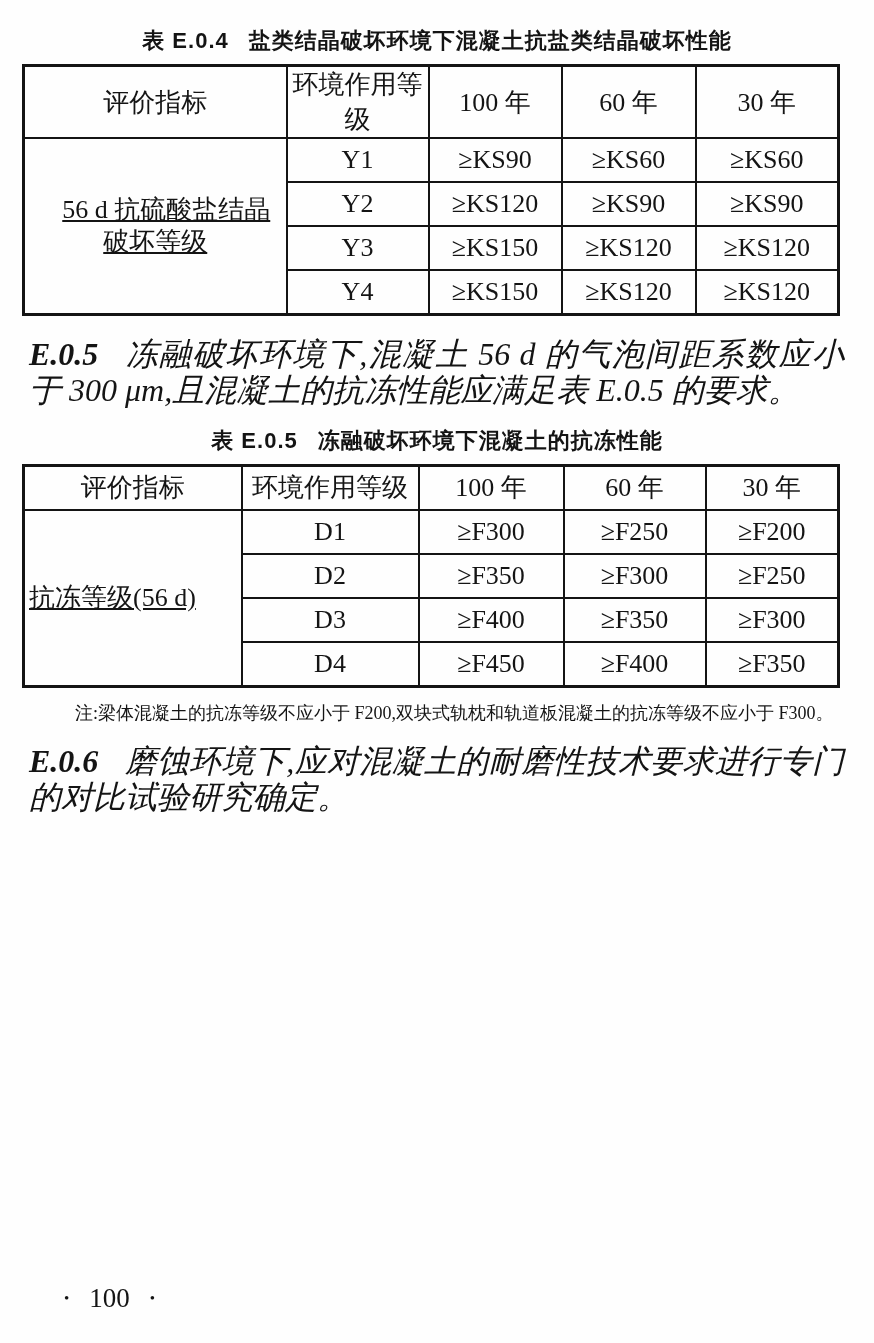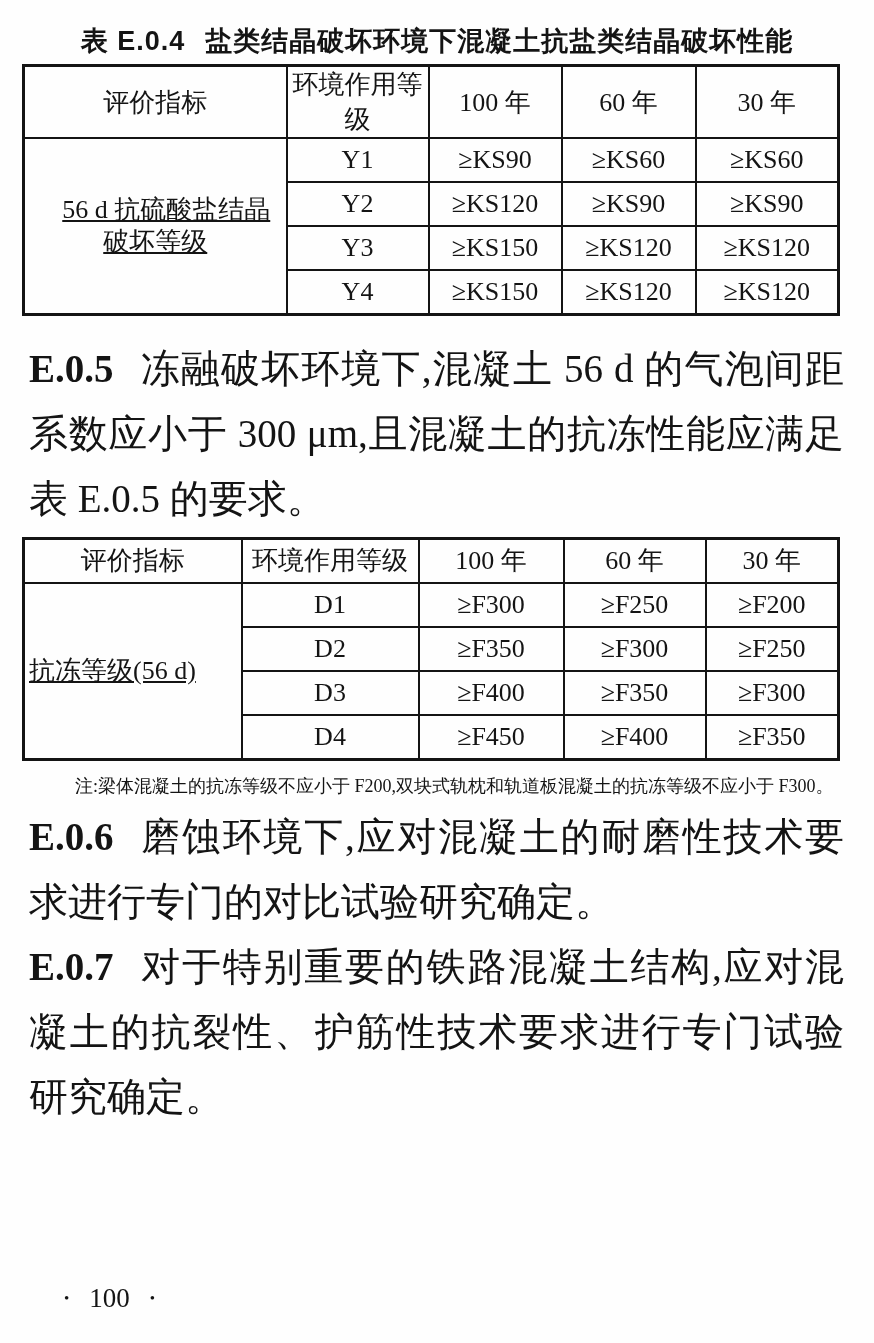--- a/index.html
+++ b/index.html
@@ -10,21 +10,21 @@
     background:#fefefe;
     color:#141414;
     font-family:"Liberation Serif","DejaVu Serif",serif;
     overflow:hidden;
   }
   .doc-title {
     padding-top:24px;
     text-align:center;
     font-family:"Liberation Sans","DejaVu Sans",sans-serif;
     font-weight:bold;
-    font-size:27px;
+    font-size:22px;
     line-height:34px;
     letter-spacing:1px;
   }
   .doc-title .t-label { margin-right:20px; }
   .doc-title.second { padding-top:0; margin-top:16px; }
 
   table.spec {
     border-collapse:collapse;
     table-layout:fixed;
     width:815px;
@@ -52,30 +52,31 @@
   }
   td.group-cell.centered {
     text-align:left;
     text-indent:0;
     padding:0 4px;
   }
 
   .para {
     width:815px;
     margin:0 29px;
-    font-size:39px;
-    line-height:65px;
+    font-size:32px;
+    line-height:36px;
     text-align:justify;
+    font-style:italic;
   }
   .para .plabel {
     font-weight:bold;
     margin-right:26px;
   }
   .para.first-after-table { margin-top:20px; }
-  .para.body-block { }
+  .para.body-block { margin-top:12px; }
 
   .table-note {
     margin:8px 30px 0 30px;
     padding-left:77px;
     text-indent:-32px;
     font-size:18px;
     line-height:35px;
     text-align:justify;
     width:737px;
   }
@@ -146,20 +147,23 @@
         <td>≥KS120</td>
         <td>≥KS120</td>
       </tr>
     </tbody>
   </table>
 
   <p class="para first-after-table">
     <span class="plabel">E.0.5</span><span>冻融破坏环境下,混凝土 56 d 的气泡间距系数应小于 300 μm,且混凝土的抗冻性能应满足表 E.0.5 的要求。</span>
   </p>
 
+  <div class="doc-title second">
+    <span class="t-label">表 E.0.5</span><span>冻融破坏环境下混凝土的抗冻性能</span>
+  </div>
 
   <table class="spec">
     <colgroup>
       <col style="width:218px">
         <col style="width:177px">
         <col style="width:145px">
         <col style="width:142px">
         <col style="width:133px">
     </colgroup>
     <thead>
@@ -200,23 +204,20 @@
     </tbody>
   </table>
 
   <div class="table-note">
     <span>注:</span><span>梁体混凝土的抗冻等级不应小于 F200,双块式轨枕和轨道板混凝土的抗冻等级不应小于 F300。</span>
   </div>
 
   <p class="para body-block">
     <span class="plabel">E.0.6</span><span>磨蚀环境下,应对混凝土的耐磨性技术要求进行专门的对比试验研究确定。</span>
   </p>
-  <p class="para">
-    <span class="plabel">E.0.7</span><span>对于特别重要的铁路混凝土结构,应对混凝土的抗裂性、护筋性技术要求进行专门试验研究确定。</span>
-  </p>
 
   <div class="footer-pagenum">
     <span class="dot">•</span>
     <span>100</span>
     <span class="dot">•</span>
   </div>
 
 </div>
 
 </body></html>

